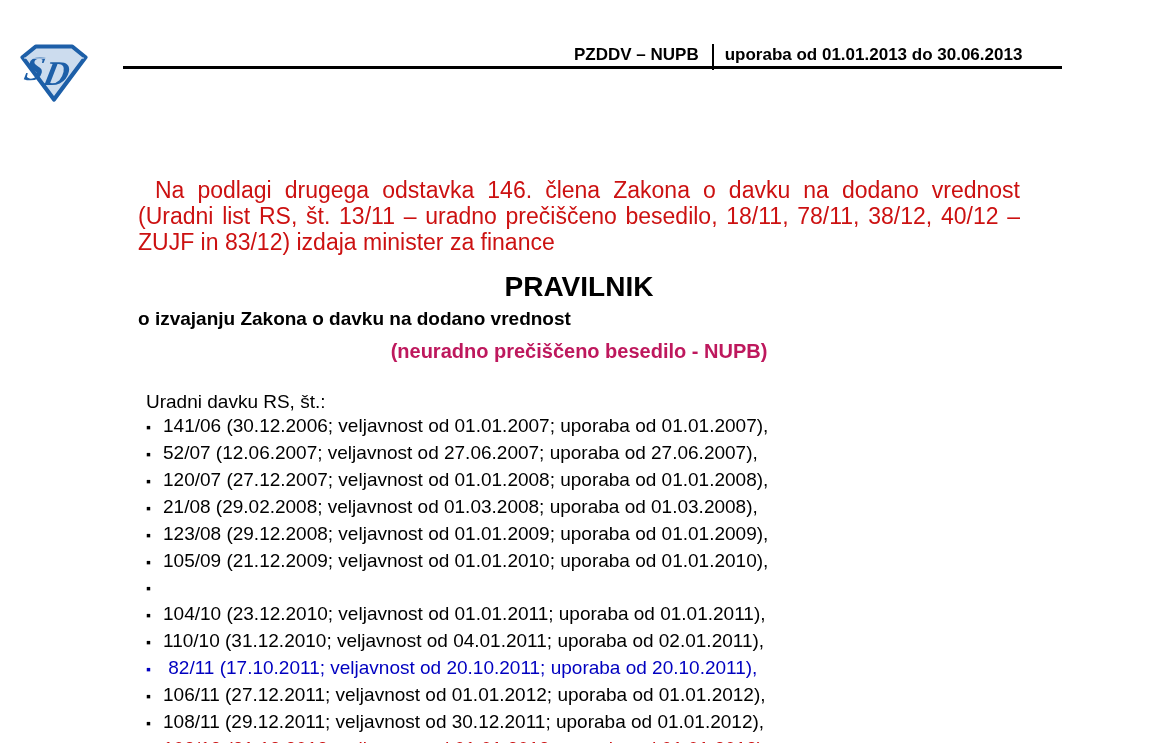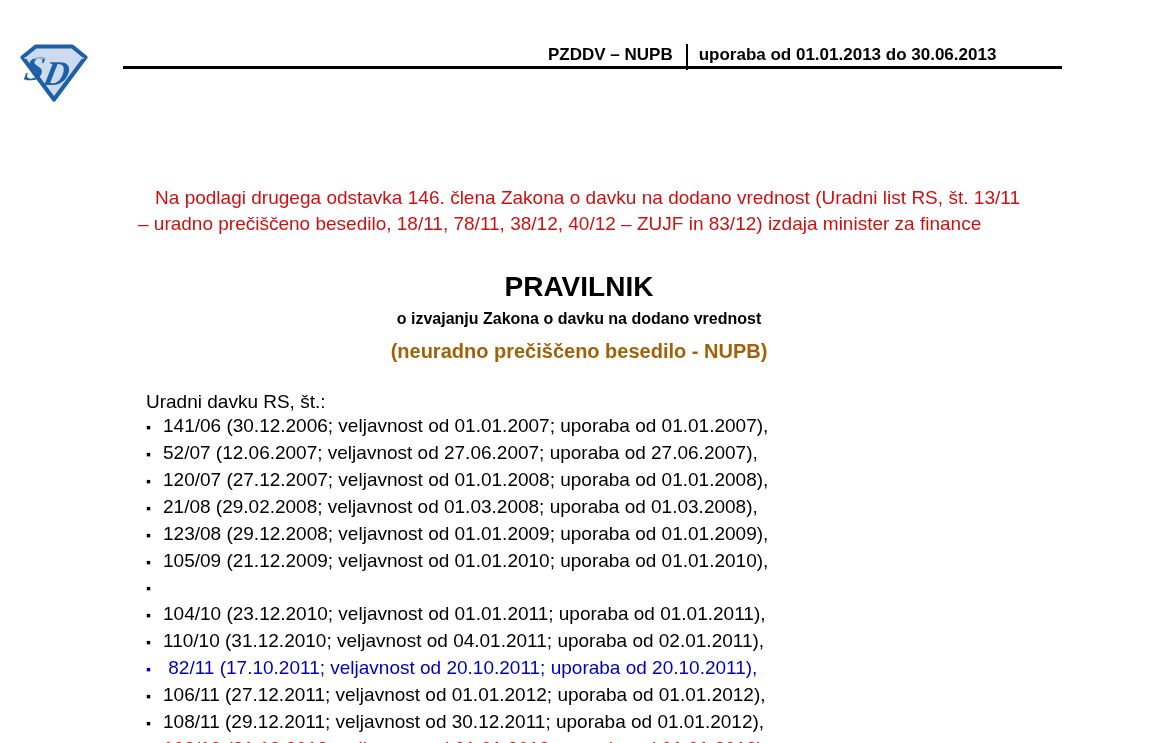--- a/index.html
+++ b/index.html
@@ -20,21 +20,21 @@
   .logo {
     position: absolute;
     left: 12px;
     top: 44px;
     width: 84px;
     height: 58px;
   }
   .header-meta {
     position: absolute;
     top: 42px;
-    left: 548px;
+    left: 574px;
     height: 26px;
     display: flex;
     align-items: center;
     font-size: 17px;
     font-weight: bold;
     white-space: nowrap;
   }
   .vbar {
     display: inline-block;
     width: 0;
@@ -55,43 +55,43 @@
   
   .content {
     position: absolute;
     left: 138px;
     width: 882px;
     top: 0;
   }
 
   .intro {
     position: absolute;
-    top: 166px;
-    width: 882px;
-    font-size: 19px;
+    top: 154px;
+    width: 882px;
+    font-size: 23px;
     line-height: 26px;
     text-align: justify;
     text-indent: 17px;
   }
 
   .title1 {
     position: absolute;
     top: 274px;
     width: 882px;
     text-align: center;
     font-size: 28px;
     line-height: 26px;
     font-weight: bold;
   }
   .title2 {
     position: absolute;
     top: 306px;
     width: 882px;
-    text-align: center;
-    font-size: 16px;
+    text-align: left;
+    font-size: 19px;
     line-height: 26px;
     font-weight: bold;
   }
   .subtitle {
     position: absolute;
     top: 339px;
     width: 882px;
     text-align: center;
     font-size: 20px;
     line-height: 24px;
@@ -144,21 +144,21 @@
   <span>uporaba od 01.01.2013 do 30.06.2013</span>
 </div>
 <div class="header-rule"></div>
 
 <div class="content">
 
   <p class="intro" style="color: rgb(204, 17, 17);">Na podlagi drugega odstavka 146. člena Zakona o davku na dodano vrednost (Uradni list RS, št. 13/11 – uradno prečiščeno besedilo, 18/11, 78/11, 38/12, 40/12 – ZUJF in 83/12) izdaja minister za finance</p>
 
   <div class="title1">PRAVILNIK</div>
   <div class="title2">o izvajanju Zakona o davku na dodano vrednost</div>
-  <div class="subtitle" style="color: #a16207;">(neuradno prečiščeno besedilo - NUPB)</div>
+  <div class="subtitle" style="color: #be185d;">(neuradno prečiščeno besedilo - NUPB)</div>
 
   <div class="gz-heading">Uradni davku RS, št.:</div>
 
   <div class="gz-list">
     <div class="gz-item" style="color: rgb(0, 0, 0);">
       <span class="bullet">▪</span>
       <span>141/06 (30.12.2006; veljavnost od 01.01.2007; uporaba od 01.01.2007),</span>
     </div>
     <div class="gz-item" style="color: rgb(0, 0, 0);">
       <span class="bullet">▪</span>

